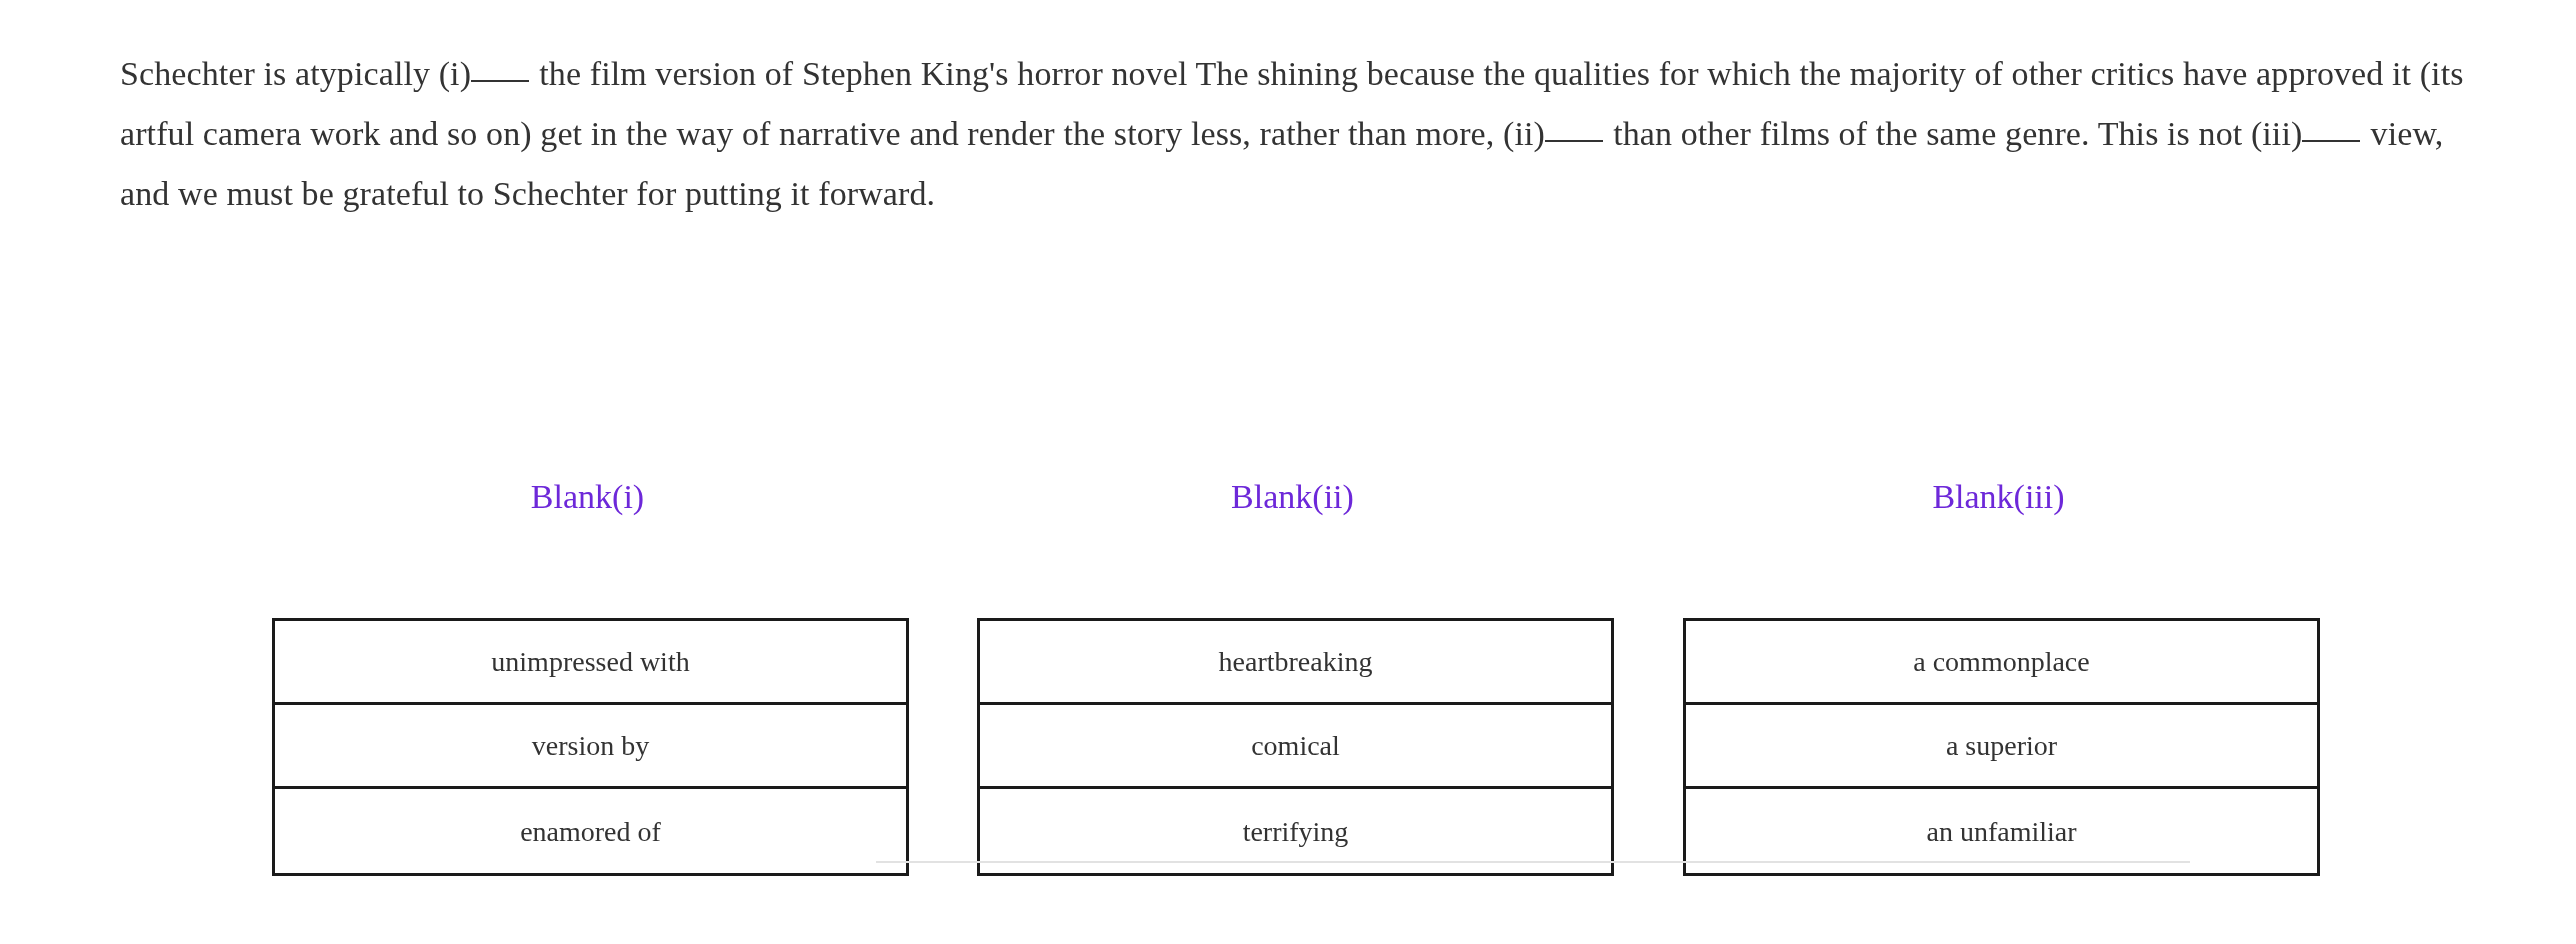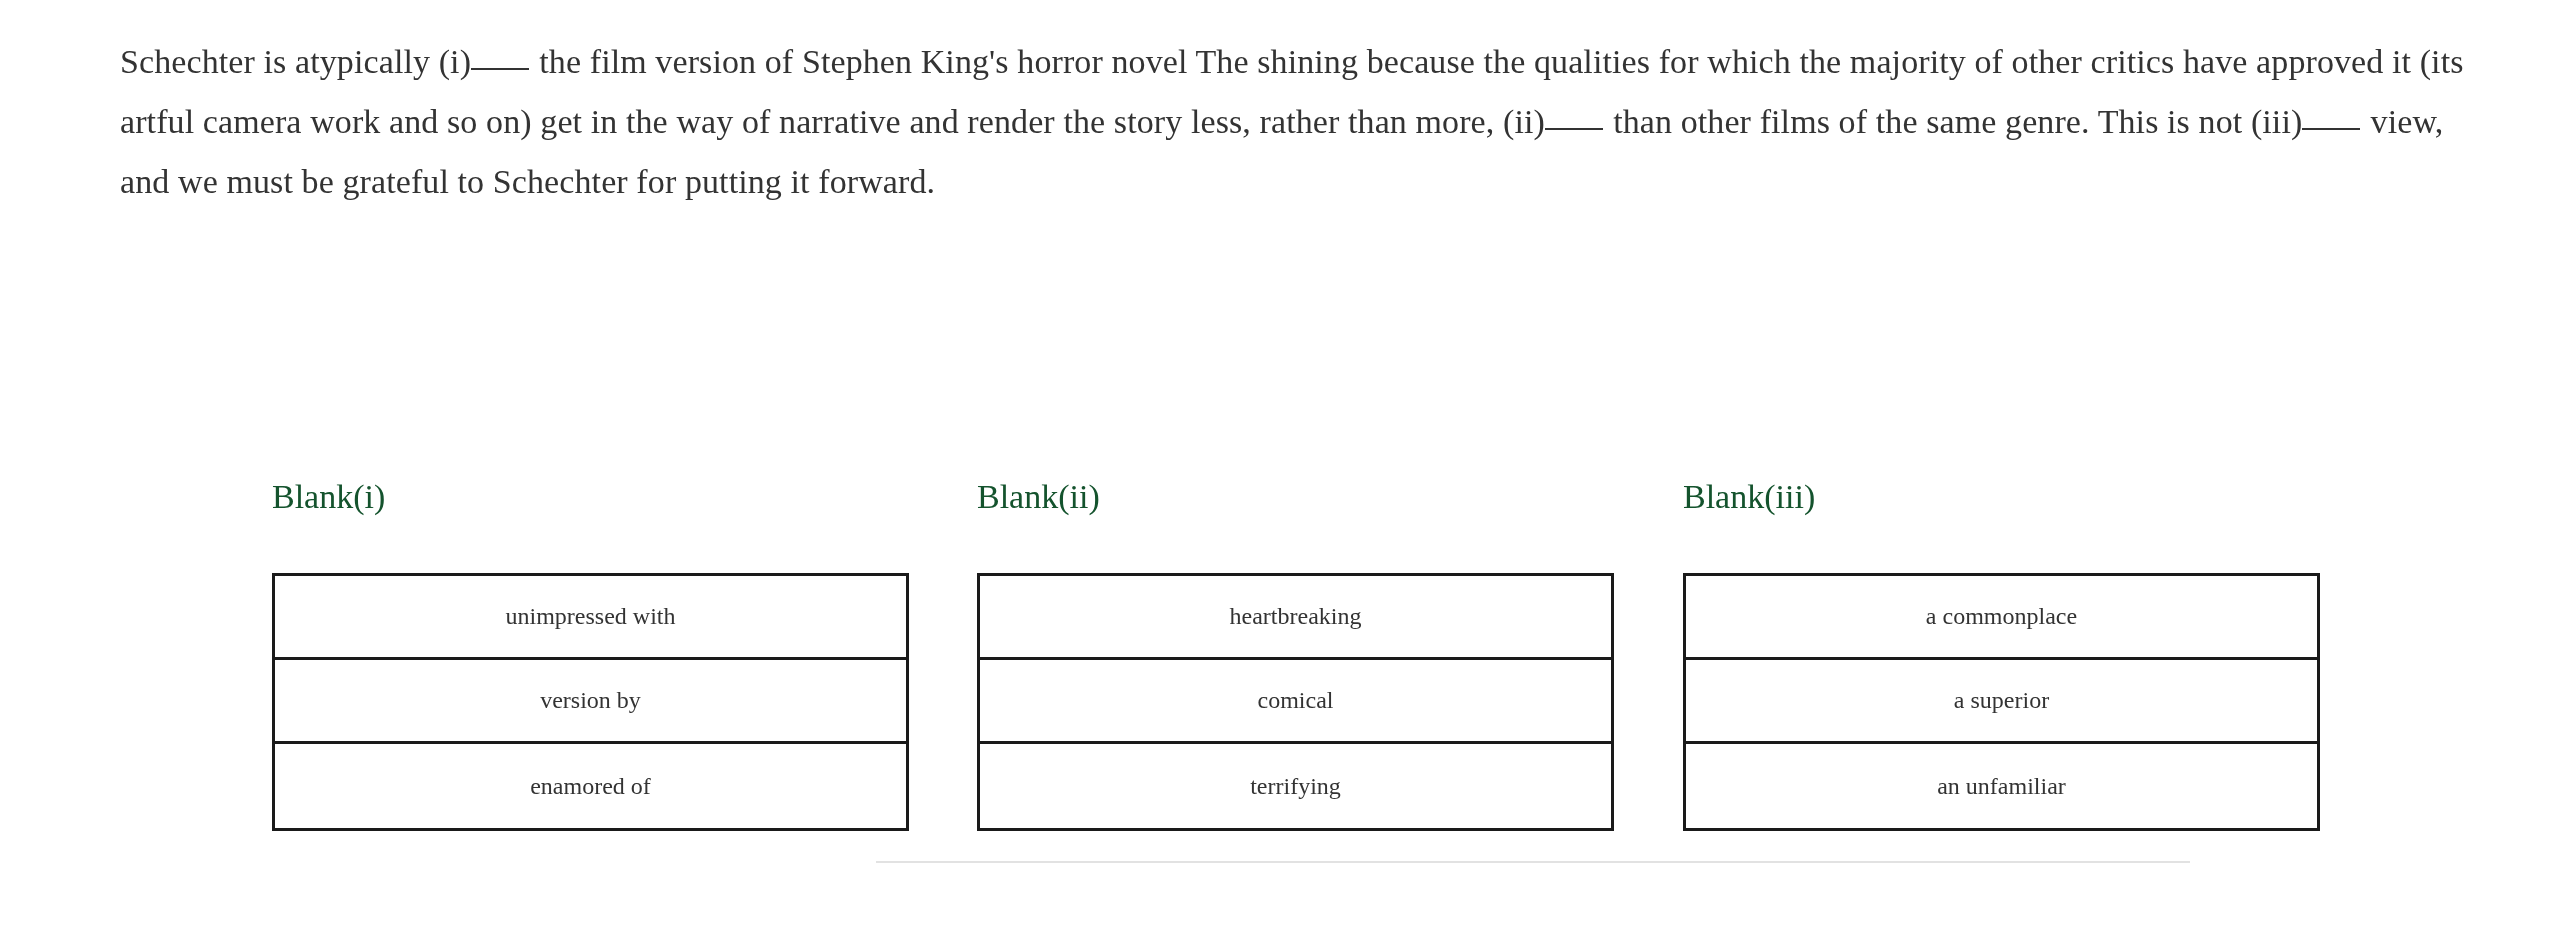--- a/index.html
+++ b/index.html
@@ -14,21 +14,21 @@
     font-family: "Liberation Serif", "DejaVu Serif", serif;
     color: #333333;
     position: relative;
     overflow: hidden;
   }
 
   
   .passage {
     position: absolute;
     left: 120px;
-    top: 32px;
+    top: 44px;
     width: 2352px;
     font-size: 34px;
     line-height: 60px;
     color: #333333;
     text-align: left;
     letter-spacing: 0.1px;
   }
   .passage .blank-rule {
     display: inline-block;
     width: 58px;
@@ -49,25 +49,26 @@
 
   .blank-column {
     position: absolute;
     top: 0;
   }
   .blank-column.col-1 { left: 272px;  width: 631px; }
   .blank-column.col-2 { left: 977px; width: 631px; }
   .blank-column.col-3 { left: 1683px; width: 631px; }
 
   .column-header {
+    text-align: center;
     font-size: 34px;
     line-height: 45px;
-    color: #14532d;
+    color: #6d28d9;
     height: 45px;
-    margin-bottom: 54px;
+    margin-bottom: 99px;
   }
 
   .option-table {
     border: 3.2px solid #1a1a1a;
     border-collapse: collapse;
     background: #ffffff;
     width: 100%;
   }
   .option-row {
     border-bottom: 3.2px solid #1a1a1a;
@@ -77,21 +78,21 @@
     justify-content: center;
     box-sizing: border-box;
     background: #ffffff;
     cursor: pointer;
   }
   .option-row:last-child {
     border-bottom: none;
     border-radius: 15px;
   }
   .option-label {
-    font-size: 24px;
+    font-size: 28px;
     line-height: 37px;
     color: #333333;
     text-align: left;
     user-select: none;
   }
 
   
   .bottom-divider {
     position: absolute;
     left: 876px;

